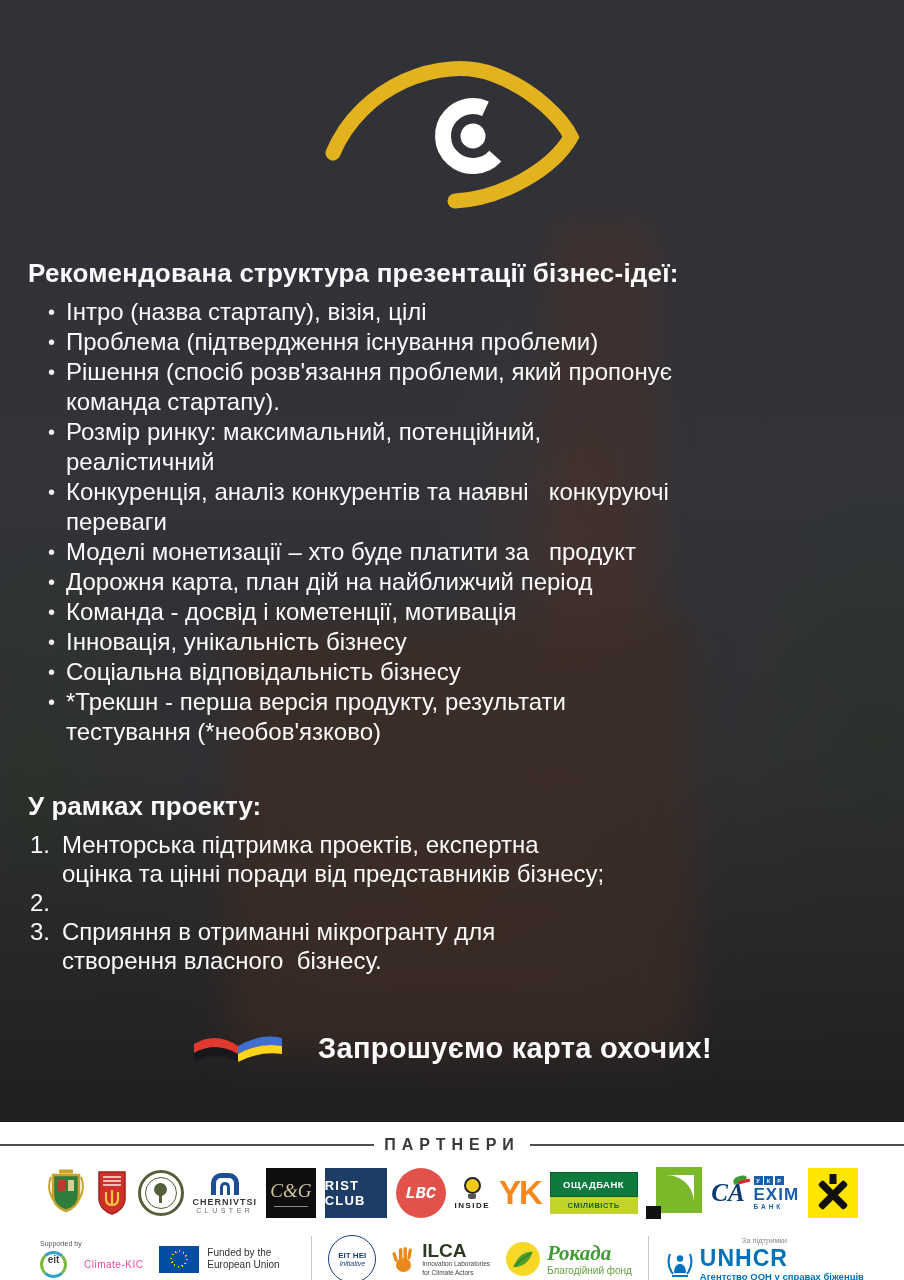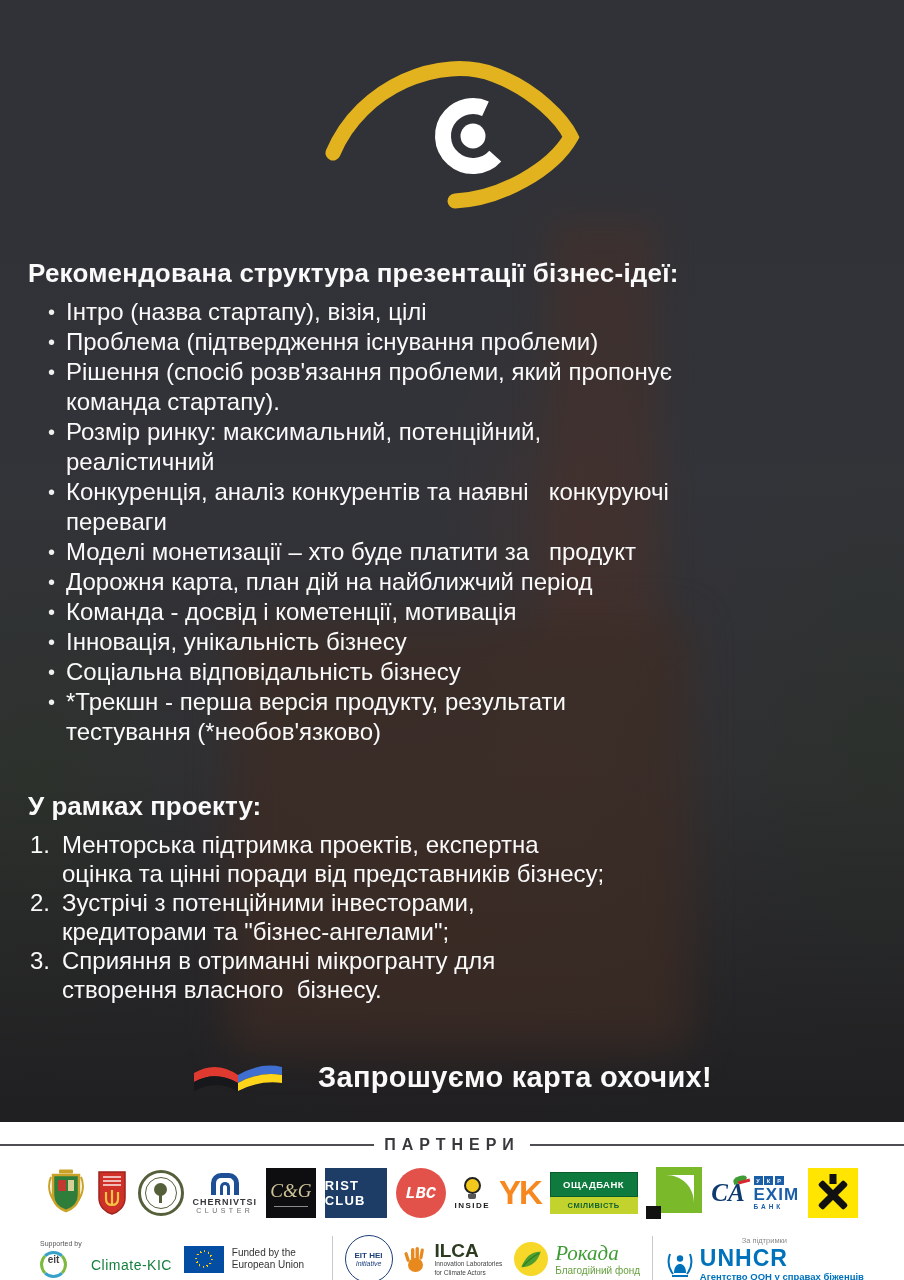--- a/index.html
+++ b/index.html
@@ -98,42 +98,42 @@
   .raiff { width:50px; height:50px; background:#ffe500; position:relative; }
   .rb { position:absolute; left:50%; top:54%; width:7px; height:36px; background:#111; border-radius:2px; }
   .rb1 { transform:translate(-50%,-50%) rotate(45deg); }
   .rb2 { transform:translate(-50%,-50%) rotate(-45deg); }
   .rb3 { position:absolute; left:50%; top:6px; width:7px; height:10px; background:#111; transform:translateX(-50%); }
 
   
   .ckic { align-items:flex-start; }
   .supported { font-size:7px; color:#555; margin-bottom:4px; }
   .eit-circle { width:27px; height:27px; border-radius:50%; border:3px solid; border-color:#37a1c7 #7cb93e #37a1c7 #7cb93e; display:flex; justify-content:center; font-size:10px; font-weight:700; color:#444; }
-  .ckic-text { font-size:14px; color:#15803d; letter-spacing:.5px; margin-left:24px; }
+  .ckic-text { font-size:10px; color:#ec4899; letter-spacing:.5px; margin-left:17px; }
 
   .eu-flag { width:40px; height:27px; background:#034ea2; display:flex; align-items:center; justify-content:center; }
   .eu-stars { width:18px; height:18px; border-radius:50%;
     background:repeating-conic-gradient(#ffcc00 0 10deg, transparent 10deg 30deg);
     -webkit-mask:radial-gradient(circle, transparent 52%, #000 53% 78%, transparent 79%);
     mask:radial-gradient(circle, transparent 52%, #000 53% 78%, transparent 79%); }
   .eu-text { font-size:10px; color:#333; width:88px; line-height:1.25; margin-left:8px; }
 
   .vdiv { width:1px; height:46px; background:#c9c9c9; }
 
   .hei { width:48px; height:48px; border-radius:50%; border:1.5px solid #1d3f7a; display:flex; flex-direction:column; align-items:center; justify-content:center; }
   .hei-l1 { font-size:8px; font-weight:700; color:#1d3f7a; }
   .hei-l2 { font-size:7px; font-style:italic; color:#1d3f7a; }
 
   .ilca-text { margin-left:6px; display:flex; flex-direction:column; }
   .ilca-name { font-size:19px; font-weight:700; color:#2c3a1f; line-height:1; }
   .ilca-sub { font-size:6.5px; color:#444; line-height:1.3; }
 
   .rok-circle { width:34px; height:34px; border-radius:50%; background:#f7d829; display:flex; align-items:center; justify-content:center; }
   .rok-text { margin-left:7px; display:flex; flex-direction:column; }
-  .rok-name { font-family:"Liberation Serif", serif; font-style:italic; font-weight:400; font-size:21px; color:#3f9c35; line-height:1; }
+  .rok-name { font-family:"Liberation Serif", serif; font-style:italic; font-weight:700; font-size:21px; color:#3f9c35; line-height:1; }
   .rok-sub { font-size:10px; color:#66a13f; margin-top:1px; }
 
   .unhcr-small { font-size:7.5px; color:#8a8a8a; margin-bottom:2px; }
   .unhcr-text { margin-left:5px; display:flex; flex-direction:column; }
   .unhcr-name { font-size:23px; font-weight:700; color:#0072bc; letter-spacing:1px; line-height:1; }
   .unhcr-sub { font-size:9.5px; font-weight:700; color:#0072bc; margin-top:1px; }
 </style>
 </head>
 <body>
 
@@ -207,22 +207,20 @@
 
     <div class="proj-title">У рамках проекту:</div>
     <div class="proj-list">
       <div class="proj-item">
           <span class="num">1.</span>
           <span class="pt">Менторська підтримка проектів, експертна
 оцінка та цінні поради від представників бізнесу;</span>
         </div>
       <div class="proj-item">
           <span class="num">2.</span>
-          <span class="pt">Зустрічі з потенційними інвесторами,
-кредиторами та "бізнес-ангелами";</span>
         </div>
       <div class="proj-item">
           <span class="num">3.</span>
           <span class="pt">Сприяння в отриманні мікрогранту для
 створення власного  бізнесу.</span>
         </div>
     </div>
 
     <div class="invite-row">
       <svg width="92" height="38" viewBox="0 0 92 38">

